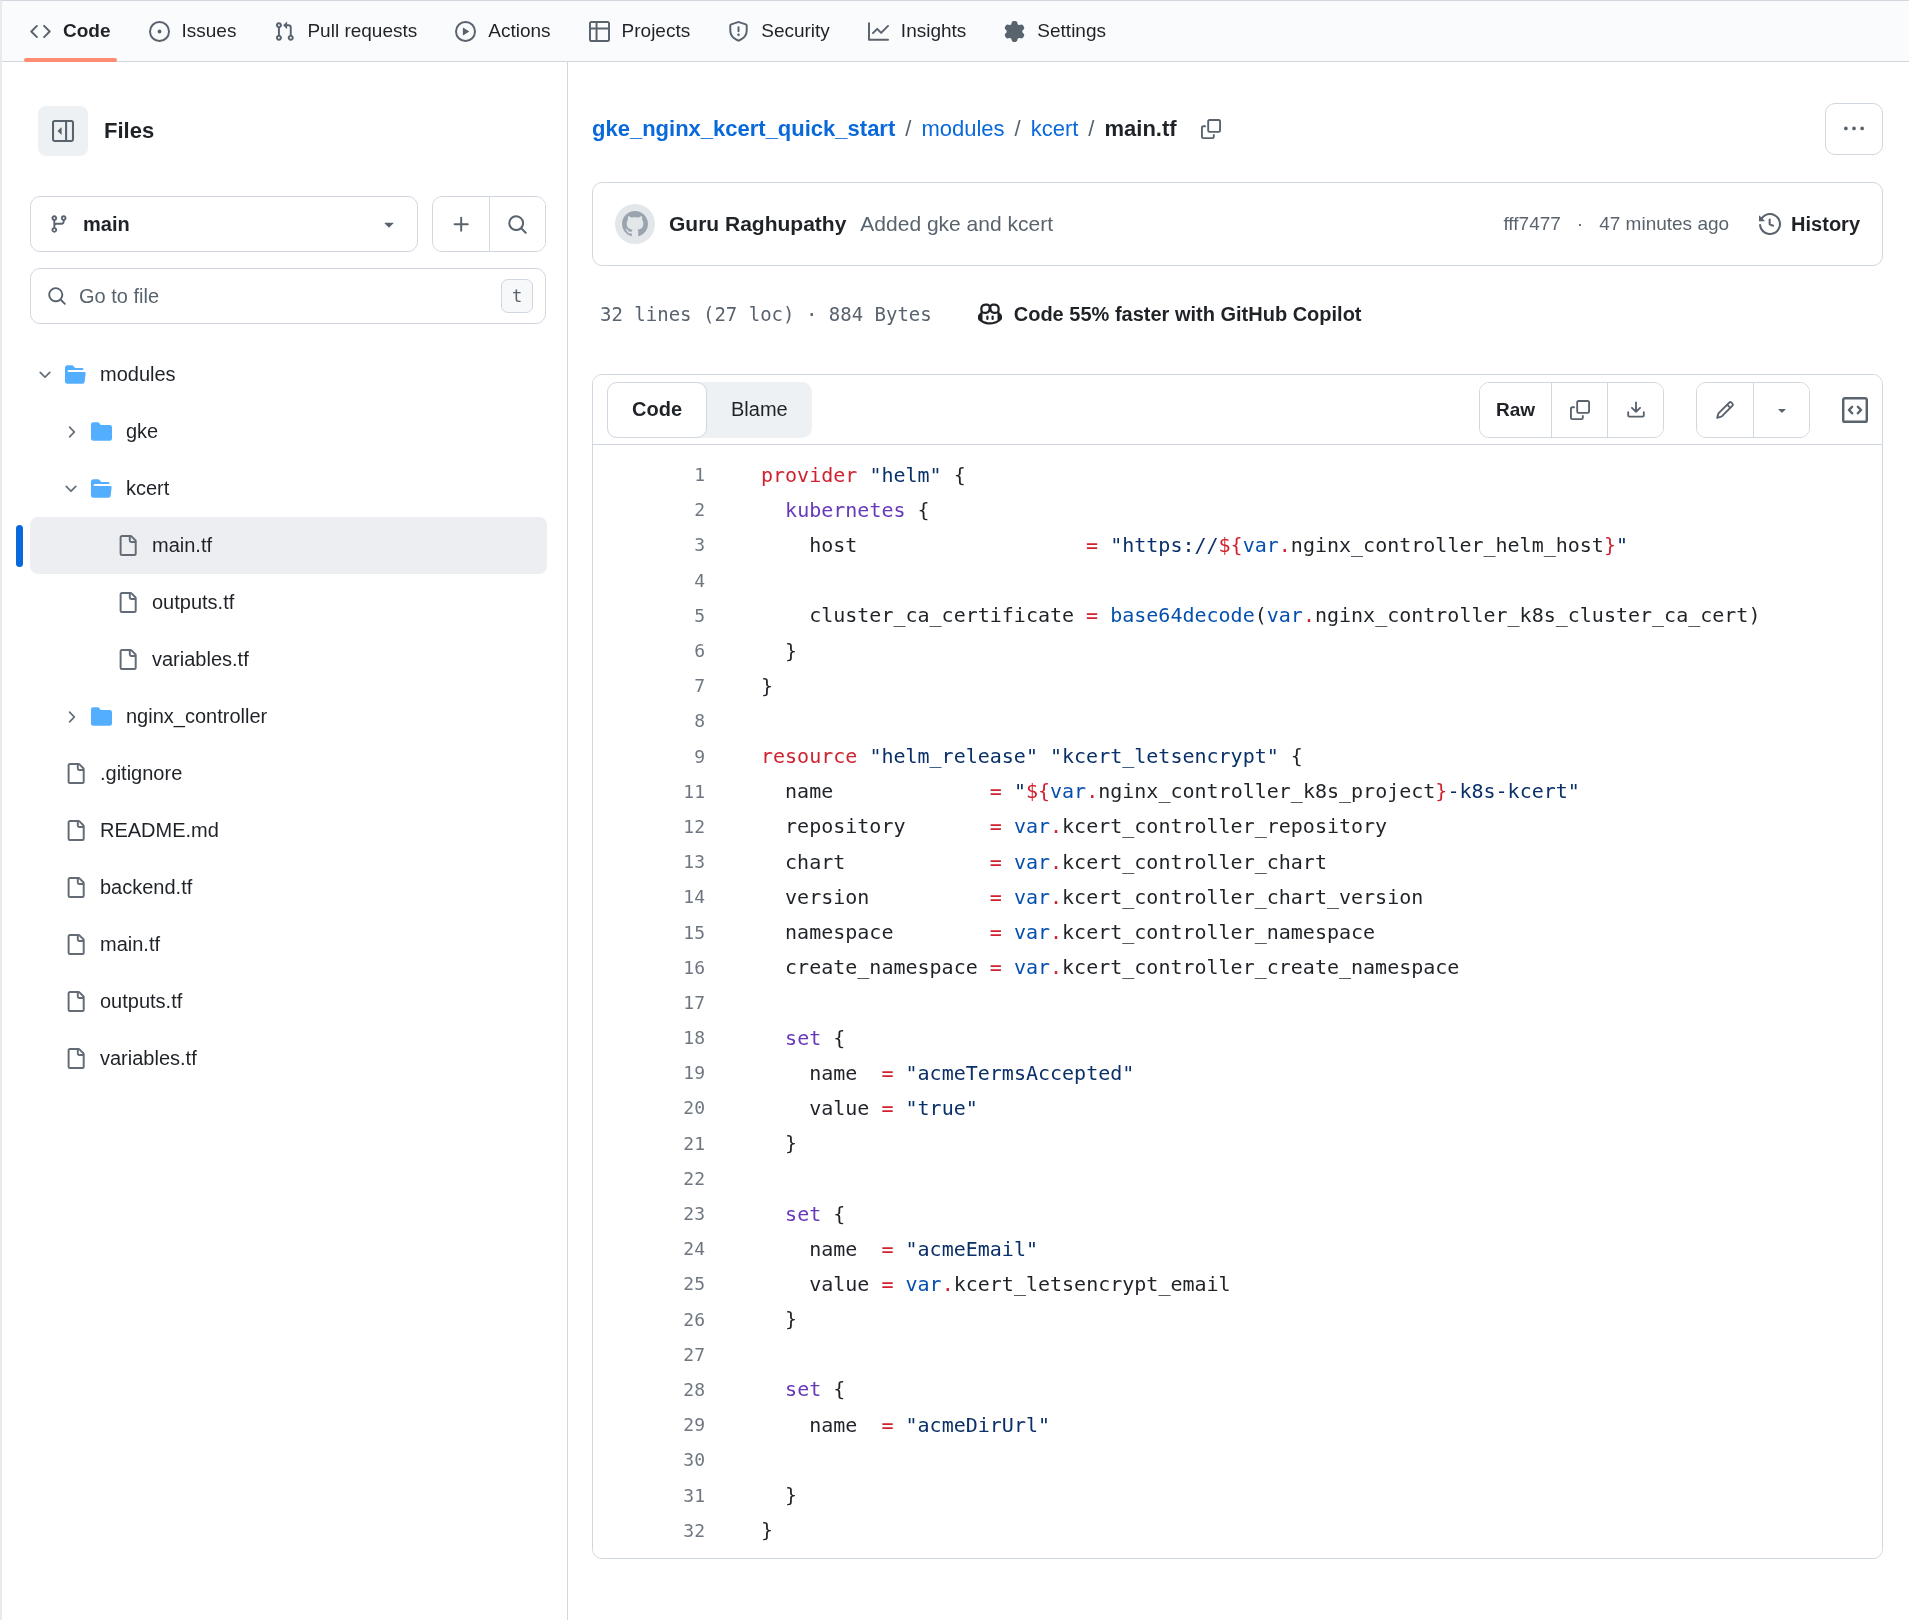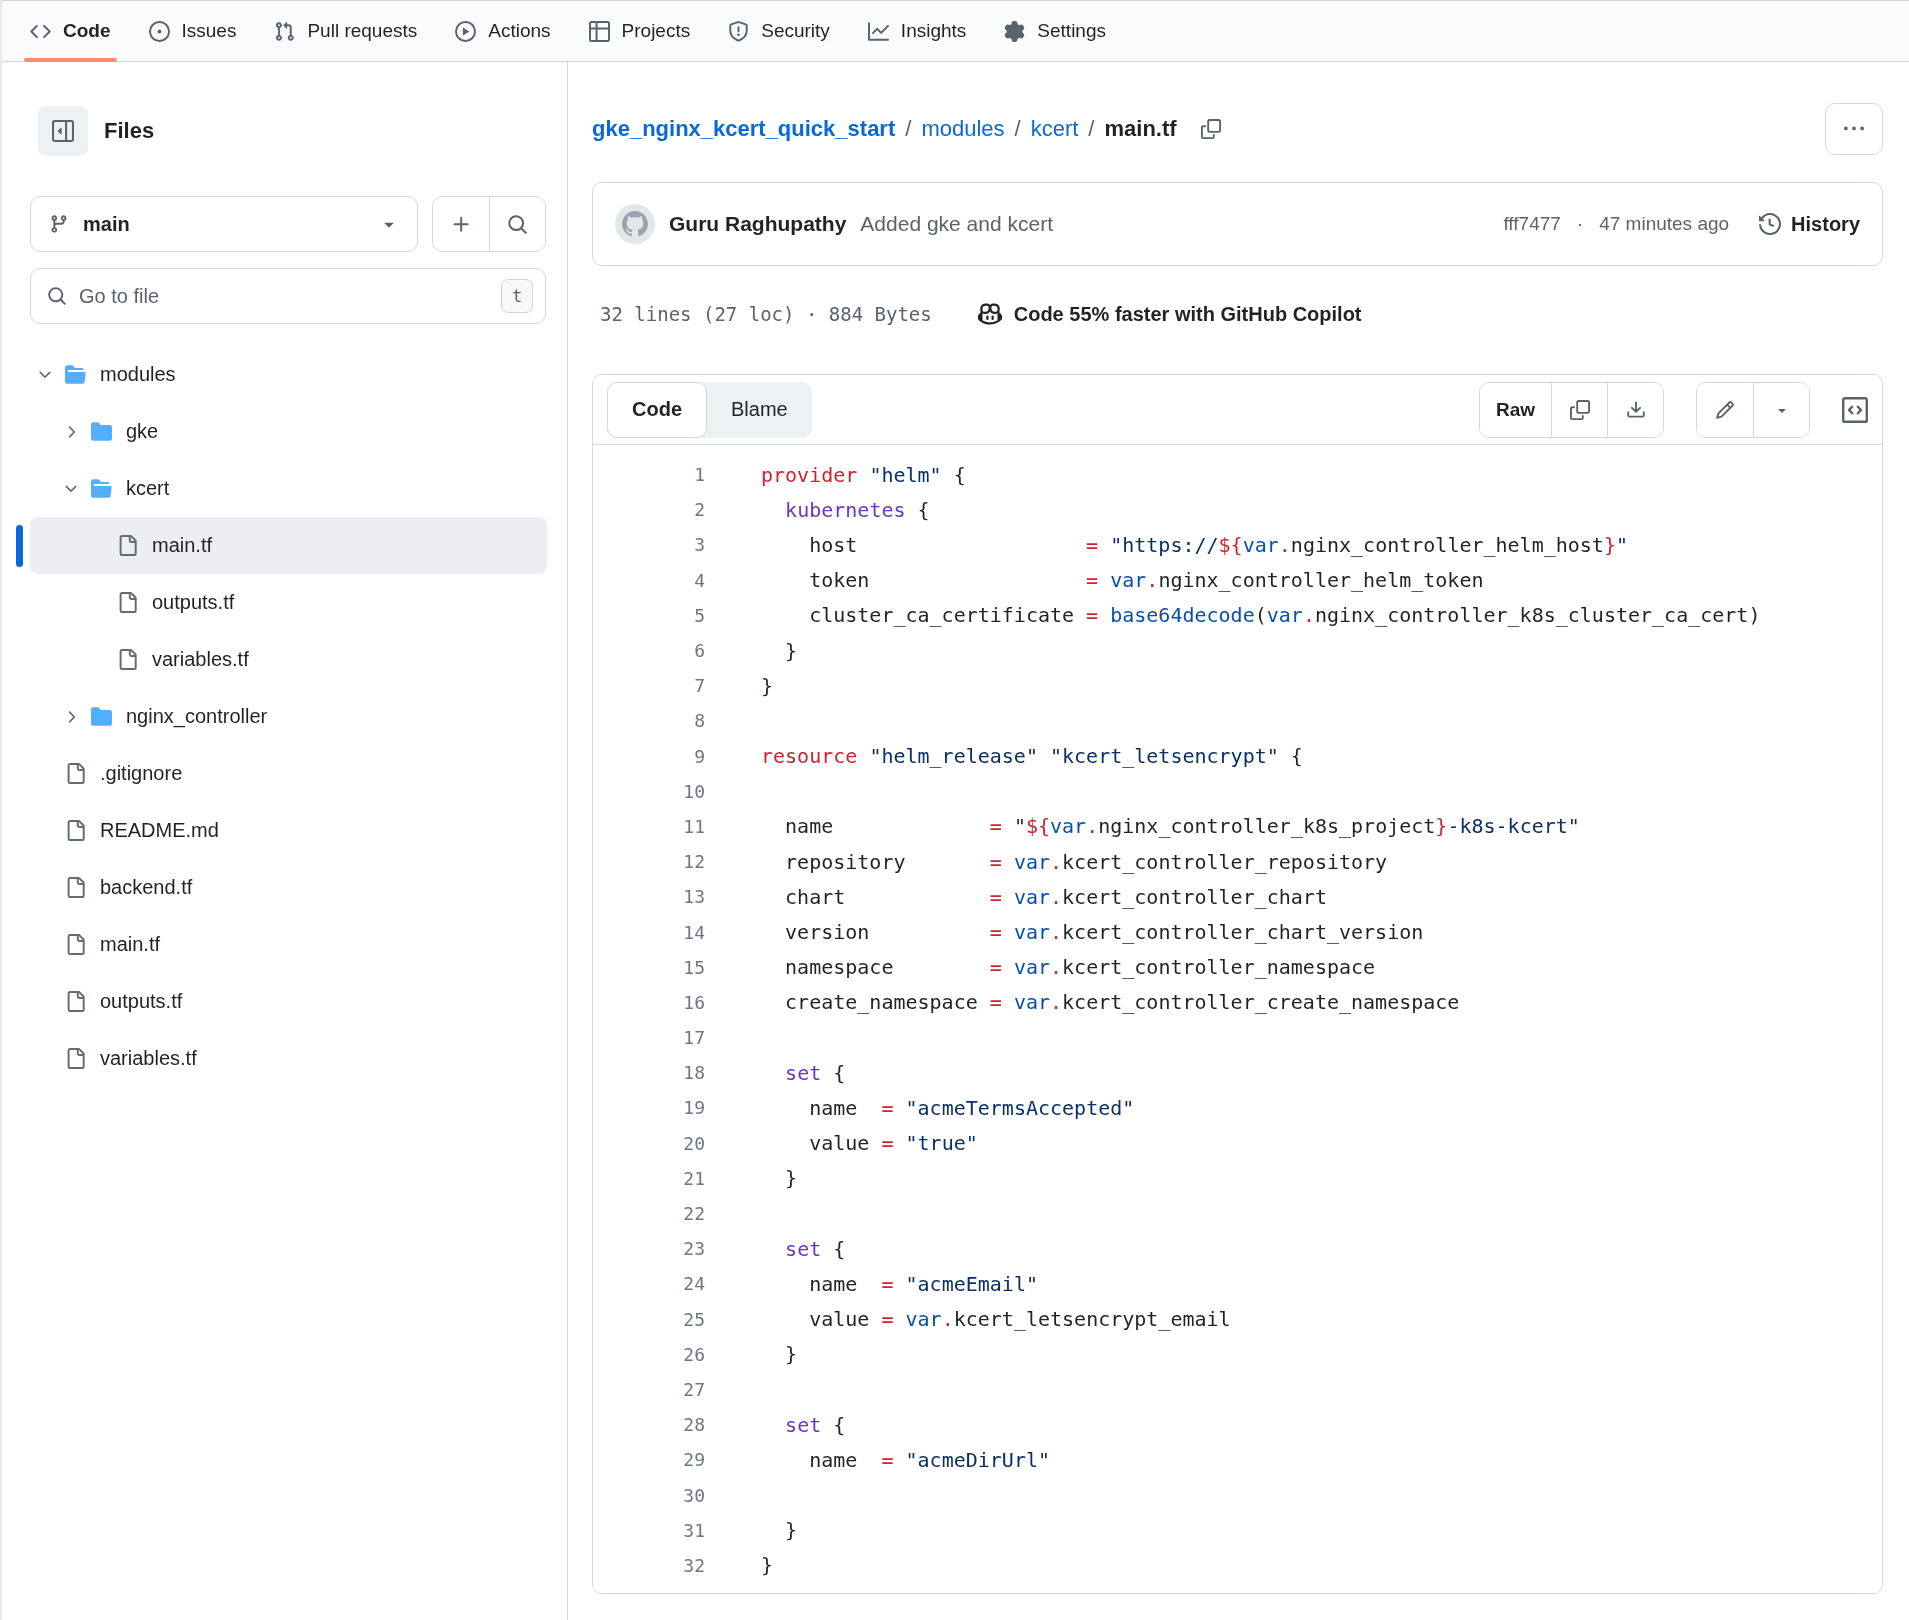--- a/index.html
+++ b/index.html
@@ -464,21 +464,20 @@
           <div class="cl">
             <span class="ln">2</span>
             <span class="lc"><span class="tk-p">  </span><span class="tk-e">kubernetes</span><span class="tk-p"> {</span></span>
           </div>
           <div class="cl">
             <span class="ln">3</span>
             <span class="lc"><span class="tk-p">    host                   </span><span class="tk-k">=</span><span class="tk-p"> </span><span class="tk-s">"https://</span><span class="tk-k">${</span><span class="tk-c">var</span><span class="tk-k">.</span><span class="tk-p">nginx_controller_helm_host</span><span class="tk-k">}</span><span class="tk-s">"</span></span>
           </div>
           <div class="cl">
             <span class="ln">4</span>
-            <span class="lc"><span class="tk-p">    token                  </span><span class="tk-k">=</span><span class="tk-p"> </span><span class="tk-c">var</span><span class="tk-k">.</span><span class="tk-p">nginx_controller_helm_token</span></span>
           </div>
           <div class="cl">
             <span class="ln">5</span>
             <span class="lc"><span class="tk-p">    cluster_ca_certificate </span><span class="tk-k">=</span><span class="tk-p"> </span><span class="tk-c">base64decode</span><span class="tk-p">(</span><span class="tk-c">var</span><span class="tk-k">.</span><span class="tk-p">nginx_controller_k8s_cluster_ca_cert</span><span class="tk-p">)</span></span>
           </div>
           <div class="cl">
             <span class="ln">6</span>
             <span class="lc"><span class="tk-p">  }</span></span>
           </div>
           <div class="cl">
@@ -487,24 +486,20 @@
           </div>
           <div class="cl">
             <span class="ln">8</span>
             <span class="lc"></span>
           </div>
           <div class="cl">
             <span class="ln">9</span>
             <span class="lc"><span class="tk-k">resource</span><span class="tk-p"> </span><span class="tk-s">"helm_release"</span><span class="tk-p"> </span><span class="tk-s">"kcert_letsencrypt"</span><span class="tk-p"> {</span></span>
           </div>
           <div class="cl">
-            <span class="ln">10</span>
-            <span class="lc"></span>
-          </div>
-          <div class="cl">
             <span class="ln">11</span>
             <span class="lc"><span class="tk-p">  name             </span><span class="tk-k">=</span><span class="tk-p"> </span><span class="tk-s">"</span><span class="tk-k">${</span><span class="tk-c">var</span><span class="tk-k">.</span><span class="tk-p">nginx_controller_k8s_project</span><span class="tk-k">}</span><span class="tk-s">-k8s-kcert"</span></span>
           </div>
           <div class="cl">
             <span class="ln">12</span>
             <span class="lc"><span class="tk-p">  repository       </span><span class="tk-k">=</span><span class="tk-p"> </span><span class="tk-c">var</span><span class="tk-k">.</span><span class="tk-p">kcert_controller_repository</span></span>
           </div>
           <div class="cl">
             <span class="ln">13</span>
             <span class="lc"><span class="tk-p">  chart            </span><span class="tk-k">=</span><span class="tk-p"> </span><span class="tk-c">var</span><span class="tk-k">.</span><span class="tk-p">kcert_controller_chart</span></span>

